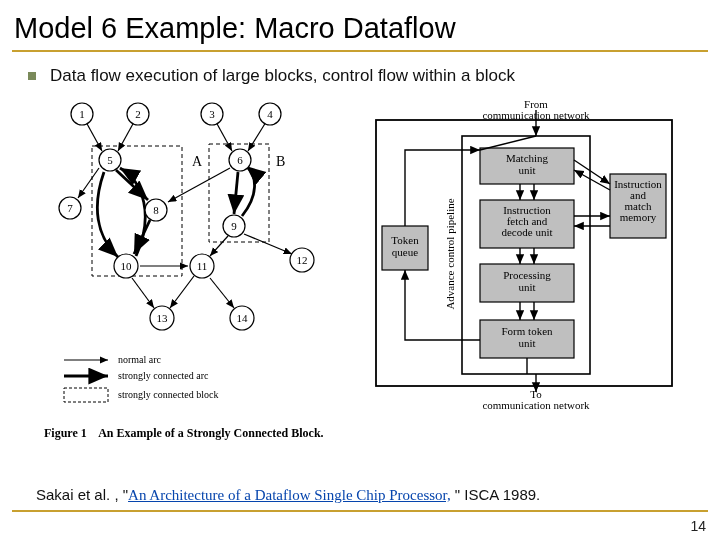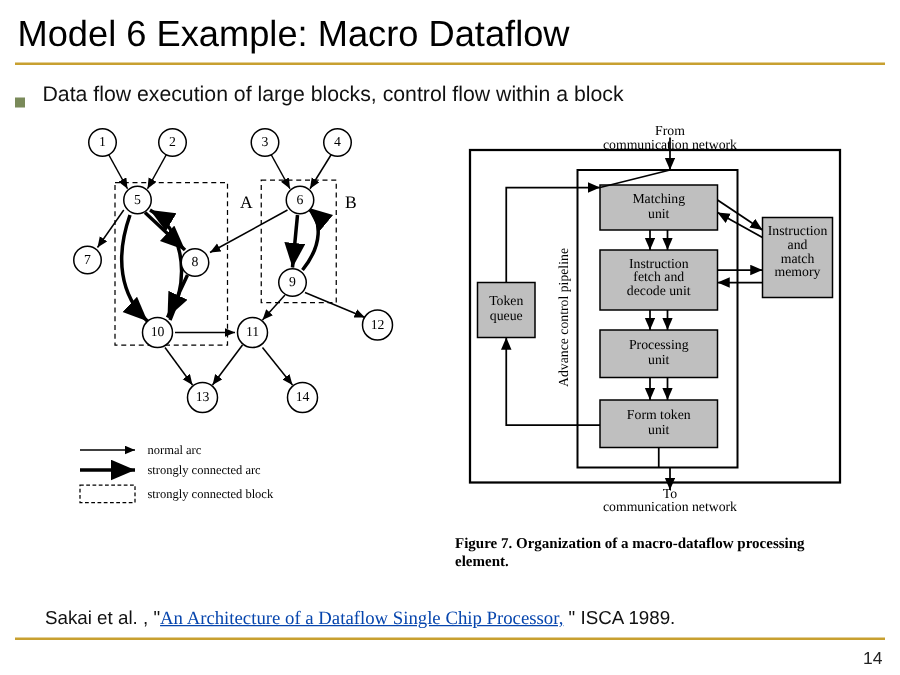--- a/index.html
+++ b/index.html
@@ -16,22 +16,22 @@
     font-size: 29px;
     padding: 12px 14px 5px 14px;
     color: #000;
   }
   .title-rule {
     margin: 0 12px 14px 12px;
     border-bottom: 2.5px solid #c8a030;
   }
   .bullet-row {
     display: flex;
-    align-items: flex-end;
-    margin-left: 12px;
+    align-items: flex-start;
+    margin-left: 28px;
     margin-bottom: 10px;
   }
   .bullet {
     width: 8px;
     height: 8px;
     background: #7a8a5a;
     margin-top: 6px;
     margin-right: 14px;
     flex-shrink: 0;
   }
@@ -225,20 +225,25 @@
 
       <g transform="translate(20,258)">
         <line class="arc" x1="0" y1="6" x2="44" y2="6"></line>
         <text class="legend-text" x="54" y="9">normal arc</text>
         <line class="arc arc-strong" x1="0" y1="22" x2="44" y2="22" marker-end="url(#ahb)"></line>
         <text class="legend-text" x="54" y="25">strongly connected arc</text>
         <rect x="0" y="34" width="44" height="14" fill="none" stroke="#000" stroke-width="1" stroke-dasharray="3 2"></rect>
         <text class="legend-text" x="54" y="44">strongly connected block</text>
       </g>
     </svg>
+    <div class="caption">
+      <span class="figlabel">Figure 1</span>
+      <span>&nbsp;&nbsp;</span>
+      <span>An Example of a Strongly Connected Block.</span>
+    </div>
   </div>
 
   <div class="fig-right">
     <svg class="bd-svg" viewBox="0 0 320 320" width="320" height="320">
       <defs>
         <marker id="ba" markerWidth="8" markerHeight="8" refX="7" refY="3" orient="auto">
           <path d="M0,0 L7,3 L0,6 Z" fill="#000"></path>
         </marker>
       </defs>
 
@@ -285,25 +290,20 @@
       <line class="wire" x1="210" y1="120" x2="246" y2="120" marker-end="url(#ba)"></line>
       <line class="wire" x1="246" y1="130" x2="210" y2="130" marker-end="url(#ba)"></line>
 
       <path class="wire" d="M116,244 L41,244 L41,174" marker-end="url(#ba)"></path>
       <path class="wire" d="M41,130 L41,54 L116,54" marker-end="url(#ba)"></path>
 
       <line class="wire" x1="172" y1="40" x2="116" y2="54"></line>
 
       <line class="wire" x1="163" y1="262" x2="163" y2="278"></line>
     </svg>
-    <div class="caption">
-      <span class="figlabel">Figure 7.</span>
-      <span> </span>
-      <span>Organization of a macro-dataflow processing element.</span>
-    </div>
   </div>
 
 </div>
 
 <div class="citation">
   <span>Sakai et al. , "</span><span class="quoted">An Architecture of a Dataflow Single Chip Processor,</span><span> " ISCA 1989.</span>
 </div>
 <div class="footer-rule"></div>
 <div class="pagenum">14</div>
 

